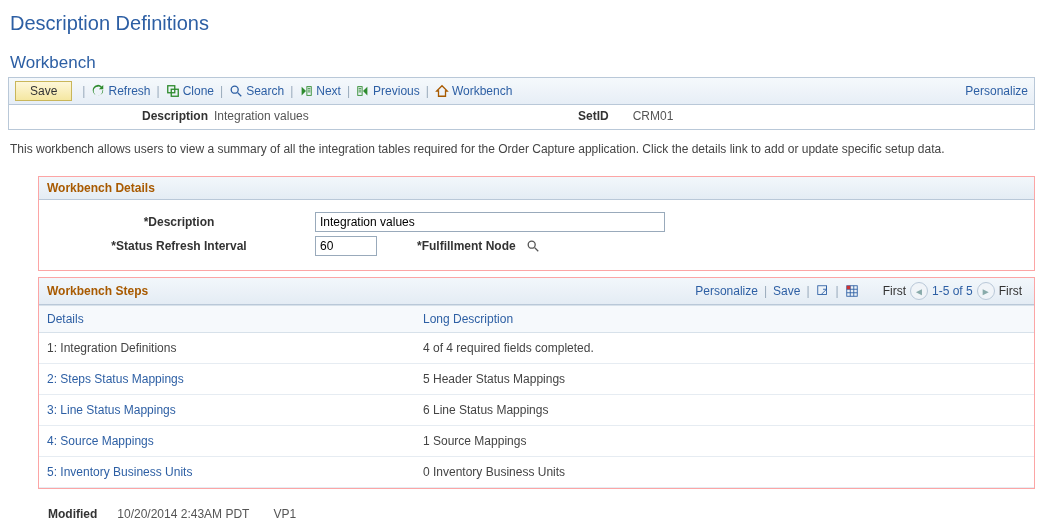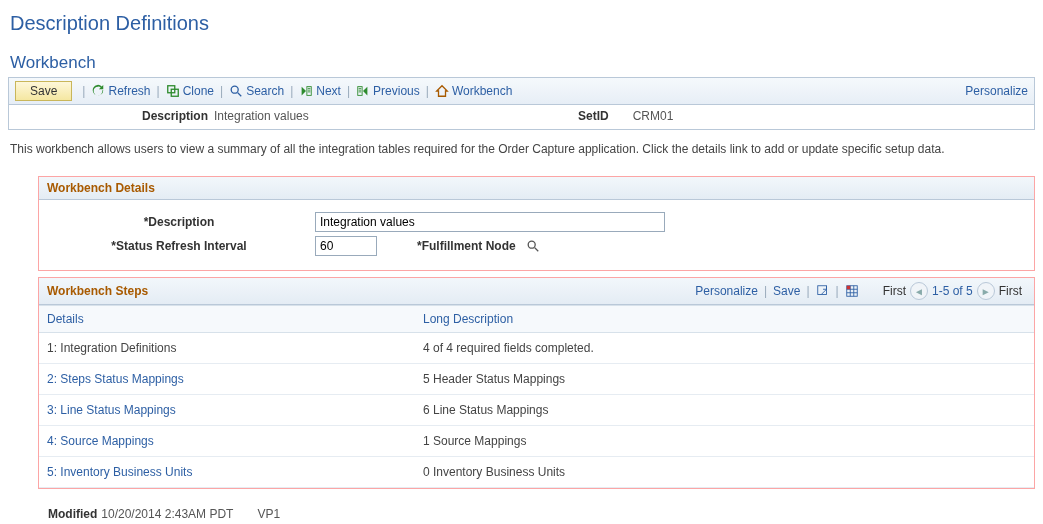--- a/index.html
+++ b/index.html
@@ -34,21 +34,21 @@
   .steps-header-right{margin-left:auto;display:flex;align-items:center;color:#2d5fa4;font-weight:normal;font-size:12px;}
   .steps-header-right .mini-sep{color:#9ab;margin:0 6px;}
   .nav-info{color:#2d5fa4;margin:0 4px;}
   .nav-label{color:#333;margin:0 4px;}
   .nav-arrow{display:inline-flex;align-items:center;justify-content:center;width:16px;height:16px;border:1px solid #b9c8d8;border-radius:50%;background:#f0f4f8;color:#8aa;font-size:10px;cursor:pointer;}
   table.steps{width:100%;border-collapse:collapse;font-size:12px;}
   table.steps th{text-align:left;color:#2d5fa4;font-weight:normal;padding:6px 8px;background:#f6f9fc;border-top:1px solid #d7e1ea;border-bottom:1px solid #d7e1ea;}
   table.steps td{padding:8px 8px;border-bottom:1px solid #e6ecf2;color:#444;}
   table.steps td a{color:#2d5fa4;text-decoration:none;}
   .footer{margin:18px 0 0 40px;font-size:12px;color:#333;display:flex;align-items:center;}
-  .footer .flbl{font-weight:bold;margin-right:4px;}
+  .footer .flbl{font-weight:bold;margin-right:20px;}
   .footer .fval{color:#555;margin-right:24px;}
   .ico-box{display:inline-flex;align-items:center;justify-content:center;}
 </style>
 </head>
 <body>
 
 <div class="page">
   <div class="page-title">Description Definitions</div>
   <div class="section-title">Workbench</div>
 

